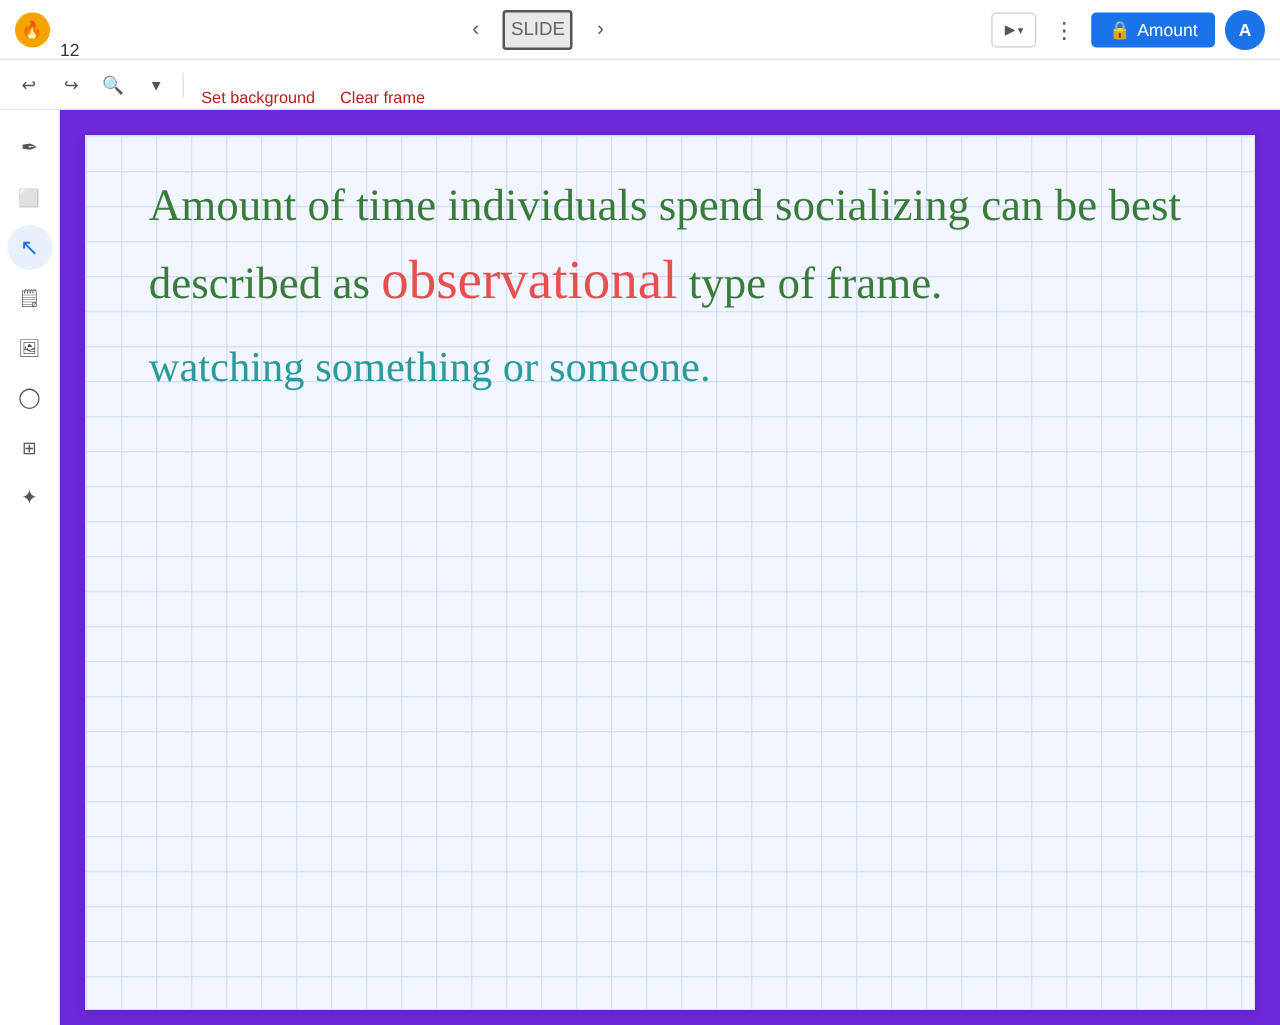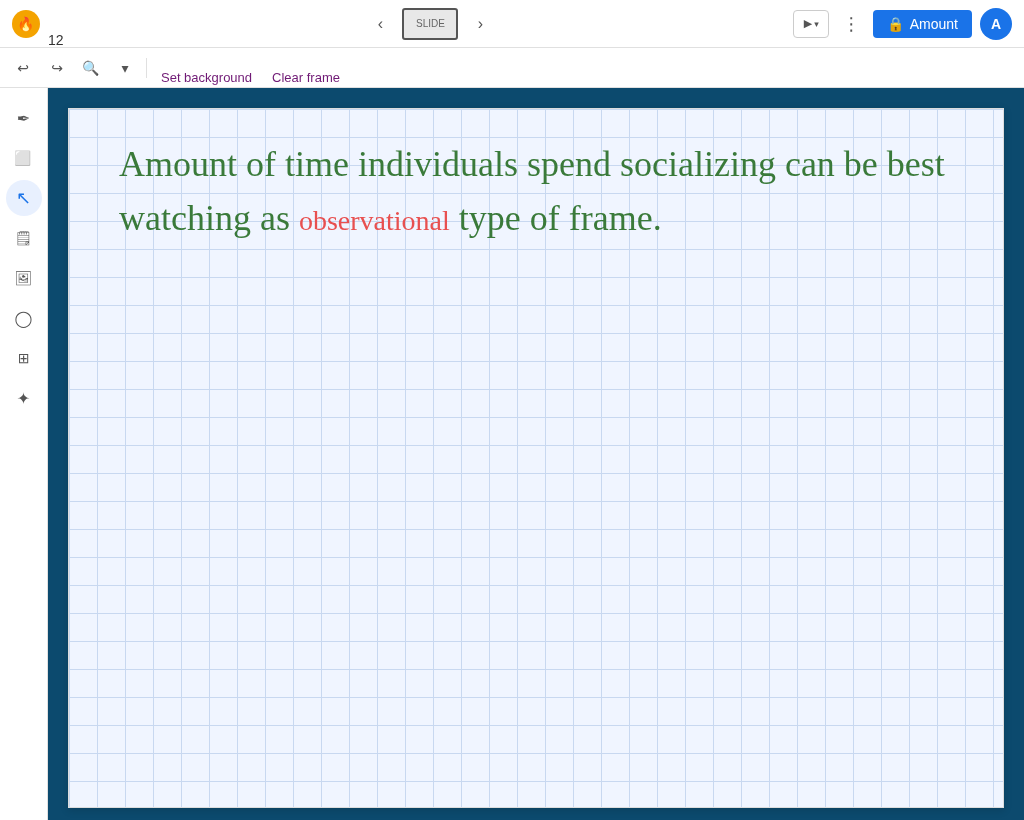--- a/index.html
+++ b/index.html
@@ -44,21 +44,21 @@
       color: #555;
       font-size: 16px;
       border: none; background: transparent;
     }
     .slide-thumb {
       border: 2px solid #555;
       border-radius: 3px;
       width: 56px; height: 32px;
       background: #e8e8e8;
       display: flex; align-items: center; justify-content: center;
-      font-size: 10px; color: #666;
+      font-size: 15px; color: #666;
     }
     .top-right {
       display: flex; align-items: center; gap: 8px;
     }
     .present-btn {
       width: 36px; height: 28px;
       border: 1px solid #ccc;
       border-radius: 4px;
       background: #fff;
       display: flex; align-items: center; justify-content: center;
@@ -116,21 +116,21 @@
       font-size: 14px;
     }
     .tool-divider {
       width: 1px; height: 20px;
       background: #e0e0e0;
       margin: 0 2px;
     }
     .toolbar-text-btn {
       padding: 4px 8px;
       font-size: 13px;
-      color: #701a75;
+      color: #b91c1c;
       cursor: pointer;
       border: none; background: transparent;
       border-radius: 4px;
       margin-top: 20px;
     }
 
     
     .main-content {
       display: flex;
       height: calc(820px - 88px);
@@ -157,21 +157,21 @@
       font-size: 16px;
     }
     .sidebar-tool.active {
       background: #e8f0fe;
       color: #1a73e8;
     }
 
     
     .canvas-area {
       flex: 1;
-      background: #0c4a6e;
+      background: #6d28d9;
       overflow: auto;
       display: flex;
       align-items: flex-start;
       justify-content: flex-start;
       padding: 20px;
     }
 
     .canvas-page {
       width: 960px;
       min-height: 700px;
@@ -210,21 +210,21 @@
     .line2 {
       font-family: 'Brush Script MT', 'Comic Sans MS', cursive;
       font-size: 36px;
       color: #3a7a3a;
       line-height: 1.4;
       margin-bottom: 16px;
     }
     .word-obs {
       color: #e85050;
       font-family: 'Brush Script MT', 'Comic Sans MS', cursive;
-      font-size: 28px;
+      font-size: 44px;
     }
     .line3 {
       font-family: 'Brush Script MT', 'Comic Sans MS', cursive;
       font-size: 34px;
       color: #2a9a9a;
       line-height: 1.4;
     }
     .line4 {
       font-family: 'Brush Script MT', 'Comic Sans MS', cursive;
       font-size: 34px;
@@ -321,19 +321,22 @@
   </div>
 
   <div class="canvas-area">
     <div class="canvas-page">
       <div class="grid-bg"></div>
       <div class="canvas-content">
         <div class="line1">
           <span>Amount of time individuals spend socializing can be best</span>
         </div>
         <div class="line2">
-          <span>watching as </span><span class="word-obs">observational</span><span> type of frame.</span>
+          <span>described as </span><span class="word-obs">observational</span><span> type of frame.</span>
+        </div>
+        <div class="line4">
+          <span>watching something or someone.</span>
         </div>
       </div>
     </div>
   </div>
 
 </div>
 
 </body></html>

